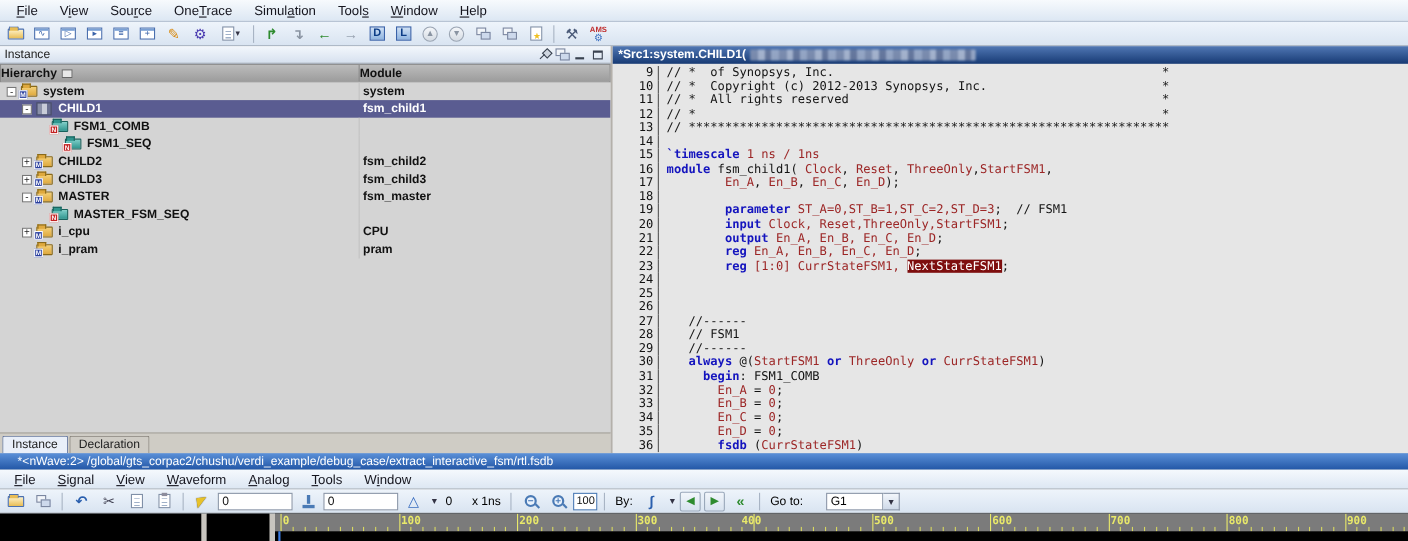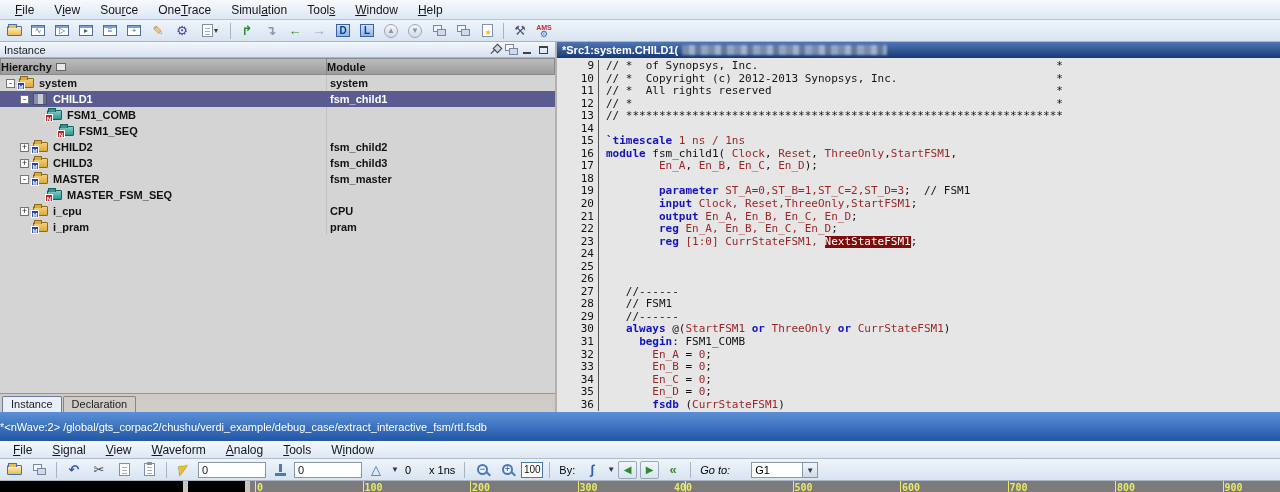--- a/index.html
+++ b/index.html
@@ -110,22 +110,22 @@
     font-size:11px; line-height:12.55px; color:#111; }
   .code-line { white-space:pre; display:flex; }
   .ln { width:42px; flex:none; text-align:right; padding-right:4px; border-right:1px solid #555; margin-right:7px; }
   .code .k { color:#1414bE; font-weight:bold; }
   .code .i { color:#9c2626; }
   .code .c { color:#141414; }
   .code .h { background:#7e0e0e; color:#fff; }
 
   
   .nwave { position:absolute; left:0; top:412px; width:1280px; height:80px; }
-  .nw-titlebar { height:29px; background:linear-gradient(#5b90d8,#2256a6); color:#fff;
-    display:flex; align-items:center; padding-left:0; white-space:nowrap; }
+  .nw-titlebar { height:15px; background:linear-gradient(#5b90d8,#2256a6); color:#fff;
+    display:flex; align-items:center; padding-left:16px; white-space:nowrap; }
   .nw-menubar { height:18px; display:flex; align-items:center; padding-left:4px; gap:2px;
     background:linear-gradient(#f5f9fd,#dde7f3); border-bottom:1px solid #b0bccb; font-size:12px; color:#15151e; }
   .nw-toolbar { height:22px; display:flex; align-items:center; gap:3px; padding-left:3px;
     background:linear-gradient(#eef4fb,#d9e4f1); border-bottom:1px solid #aab6c6; }
   .nw-input { width:68px; height:16px; background:#fff; border:1px solid #8a96a8; padding:0 3px;
     font-size:11px; font-family:inherit; color:#111; }
   .nw-btn { width:19px; height:18px; display:flex; align-items:center; justify-content:center;
     background:linear-gradient(#f2f6fb,#d8e2ef); border:1px solid #9aa8ba; border-radius:2px; font-size:10px; }
   .green { color:#2e8b2e; }
   .zoom100 { min-width:22px; height:16px; background:#fff; border:1px solid #4a7ab5; font-size:10px;
@@ -449,21 +449,21 @@
         </span>
         <span class="zoom100">100</span>
         <span class="tbsep"></span>
         <span style="margin: 0px 3px;">By:</span>
         <span class="tbico" style="color: rgb(42, 95, 174); font-weight: bold;">∫</span>
         <span class="caret">▼</span>
         <span class="nw-btn green">◀</span>
         <span class="nw-btn green">▶</span>
         <span class="tbico" style="color: rgb(46, 139, 46); font-weight: bold;">«</span>
         <span class="tbsep"></span>
-        <span style="margin: 4px 3px; font-style: italic;">Go to:</span>
+        <span style="margin: 4px 3px;">Go to:</span>
         <span class="goto-combo">
           <span class="val">G1</span>
           <span class="dd">▼</span>
         </span>
       </div>
     <div class="nw-wave">
       <div class="wv-names"></div>
       <div class="wv-div1"></div>
       <div class="wv-values"></div>
       <div class="wv-div2"></div>

